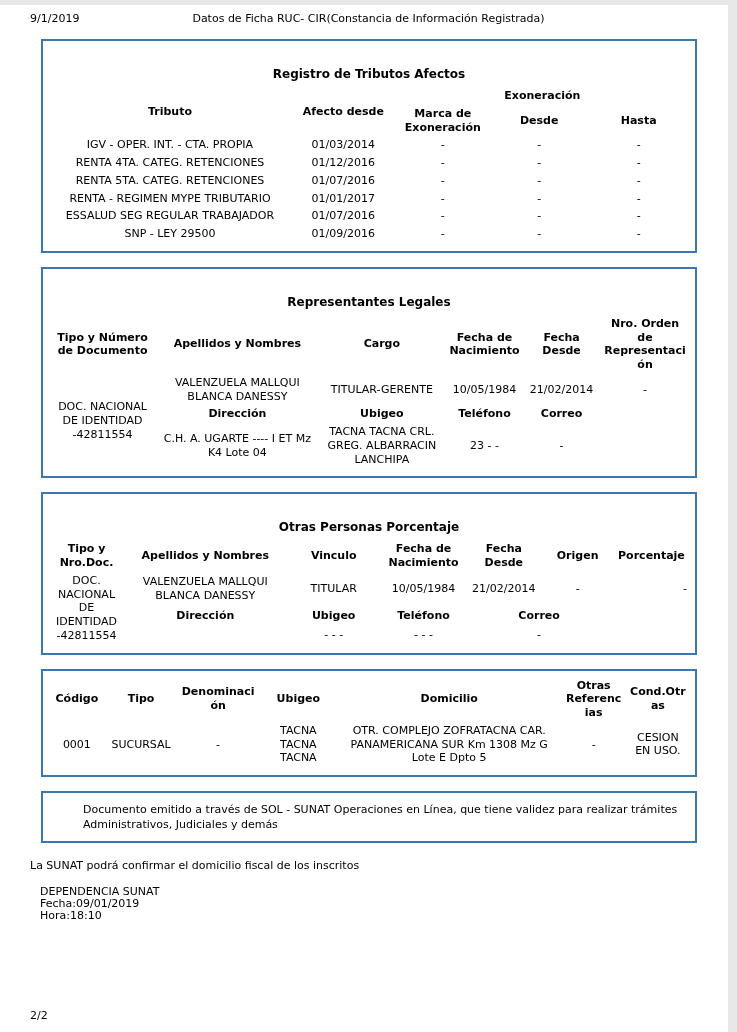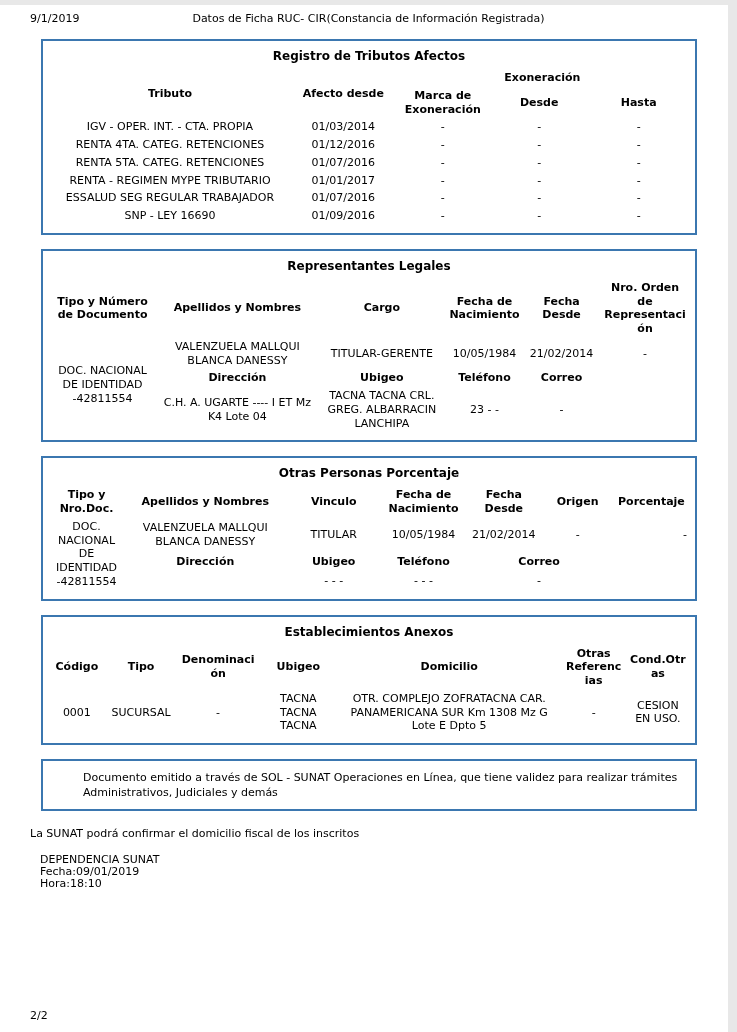--- a/index.html
+++ b/index.html
@@ -33,21 +33,21 @@
   .section-box {
     margin: 12px 40px 14px 41px;
     border: 2px solid #3b77b0;
     padding: 6px 5px 8px 5px;
     background: #fff;
   }
   .section-title {
     text-align: center;
     font-weight: bold;
     font-size: 12px;
-    margin: 2px 0 6px 0;
+    margin: 20px 0 6px 0;
   }
   table { width: 100%; border-collapse: collapse; table-layout: fixed; }
   th, td {
     padding: 2px 3px;
     text-align: center;
     vertical-align: middle;
     font-size: 11px;
     line-height: 1.25;
     word-wrap: break-word;
   }
@@ -134,21 +134,21 @@
         <td>-</td>
       </tr>
       <tr>
         <td>ESSALUD SEG REGULAR TRABAJADOR</td>
         <td>01/07/2016</td>
         <td>-</td>
         <td>-</td>
         <td>-</td>
       </tr>
       <tr>
-        <td>SNP - LEY 16690</td>
+        <td>SNP - LEY 29500</td>
         <td>01/09/2016</td>
         <td>-</td>
         <td>-</td>
         <td>-</td>
       </tr>
     </tbody>
   </table>
 </div>
 
 <div class="section-box">
@@ -244,21 +244,20 @@
         <td>- - -</td>
         <td>- - -</td>
         <td colspan="2">-</td>
         <td></td>
       </tr>
     </tbody>
   </table>
 </div>
 
 <div class="section-box">
-  <div class="section-title">Establecimientos Anexos</div>
   <table>
     <colgroup>
         <col style="width:9%">
         <col style="width:11%">
         <col style="width:13%">
         <col style="width:12%">
         <col style="width:35%">
         <col style="width:10%">
         <col style="width:10%">
       </colgroup>

